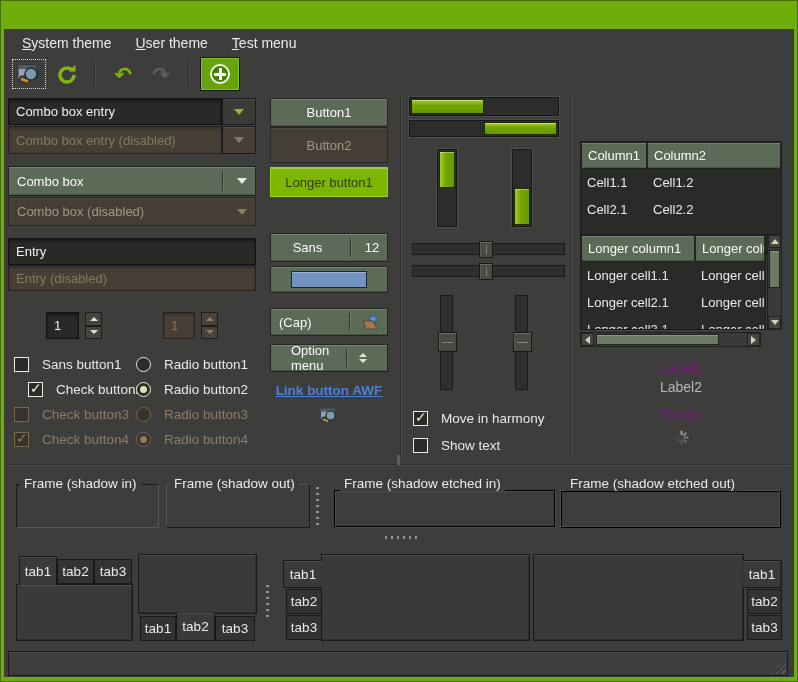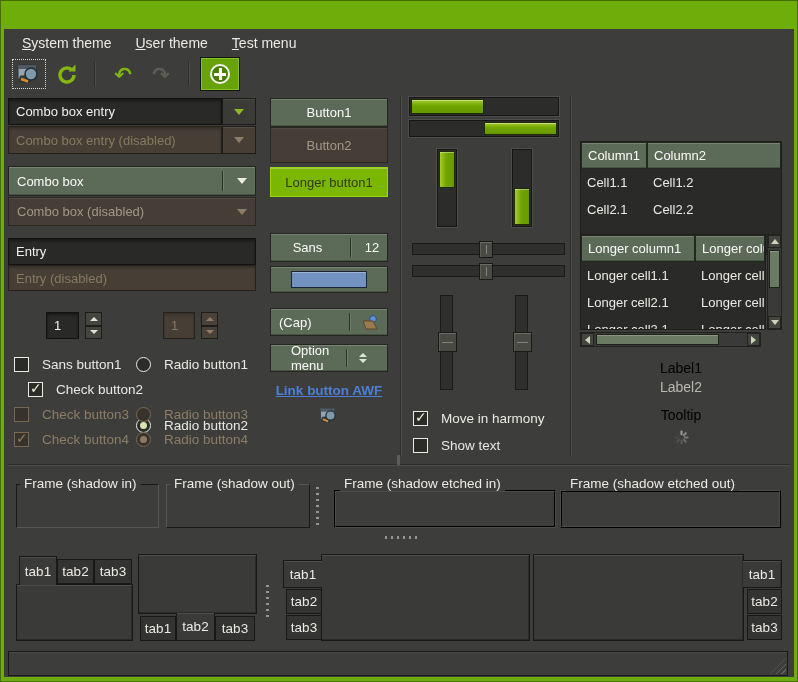--- a/index.html
+++ b/index.html
@@ -108,21 +108,21 @@
   
   .sb{position:absolute;background:#3a3a38;border:1px solid #21211f;box-sizing:border-box;}
   .sb-btn{position:absolute;background:#45453f;border:1px solid #23231f;display:flex;align-items:center;justify-content:center;box-sizing:border-box;}
   .sb-thumb{position:absolute;background:#6b7a62;border:1px solid #1f231c;box-shadow:inset 0 1px 0 rgba(255,255,255,.22);box-sizing:border-box;}
   .t-up{width:0;height:0;border-left:4px solid transparent;border-right:4px solid transparent;border-bottom:5px solid #ccd5bd;}
   .t-dn{width:0;height:0;border-left:4px solid transparent;border-right:4px solid transparent;border-top:5px solid #ccd5bd;}
   .t-l{width:0;height:0;border-top:4px solid transparent;border-bottom:4px solid transparent;border-right:5px solid #ccd5bd;}
   .t-r{width:0;height:0;border-top:4px solid transparent;border-bottom:4px solid transparent;border-left:5px solid #ccd5bd;}
 
   
-  .lblcol{position:absolute;text-align:center;font-size:14px;color:#000000;}
+  .lblcol{position:absolute;text-align:center;font-size:14px;color:#701a75;}
   .link{color:#4d7fd6;text-decoration:underline;font-weight:bold;font-size:13.5px;}
 
   
   .vsep{position:absolute;width:1px;background:#2d2d2d;box-shadow:1px 0 0 #4e4e4e;}
   .hline{position:absolute;height:1px;background:#2c2c2c;box-shadow:0 1px 0 #4c4c4c;}
   .dot-v{position:absolute;width:3px;background:repeating-linear-gradient(180deg,#969690 0 2px,transparent 2px 6px);}
   .dot-h{position:absolute;height:3px;background:repeating-linear-gradient(90deg,#969690 0 2px,transparent 2px 6px);}
   .ptick{position:absolute;width:3px;height:10px;background:#5c5c5c;}
 
   
@@ -264,21 +264,21 @@
     </div>
   <div class="abs rowflex" style="left:14px;top:428px;height:22px;">
       <span class="cb dis checked"></span>
       <span class="ctl-label dim">Check button4</span>
     </div>
 
   <div class="abs rowflex" style="left:136px;top:353px;height:22px;">
       <span class="rb"></span>
       <span class="ctl-label">Radio button1</span>
     </div>
-  <div class="abs rowflex" style="left:136px;top:378px;height:22px;margin-top:36px;">
+  <div class="abs rowflex" style="left:136px;top:378px;height:22px;">
       <span class="rb sel"></span>
       <span class="ctl-label">Radio button2</span>
     </div>
   <div class="abs rowflex" style="left:136px;top:403px;height:22px;">
       <span class="rb dis"></span>
       <span class="ctl-label dim">Radio button3</span>
     </div>
   <div class="abs rowflex" style="left:136px;top:428px;height:22px;">
       <span class="rb dis sel"></span>
       <span class="ctl-label dim">Radio button4</span>

